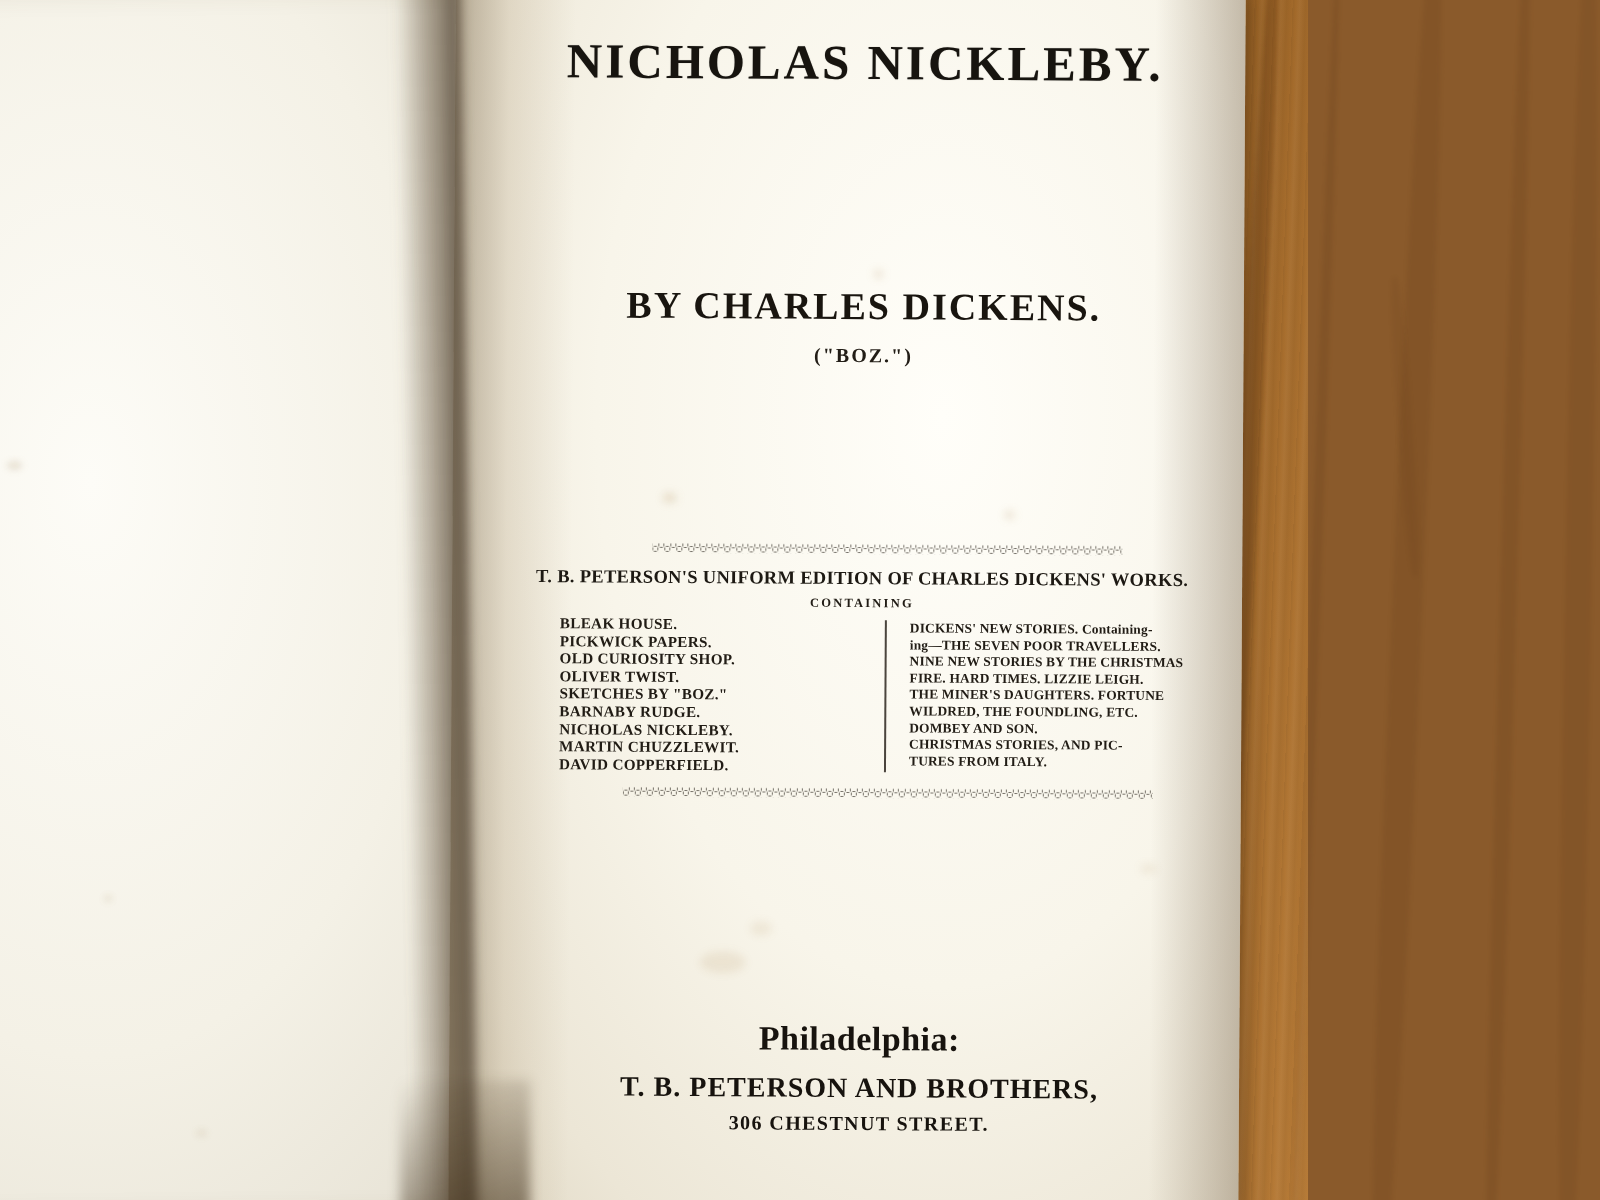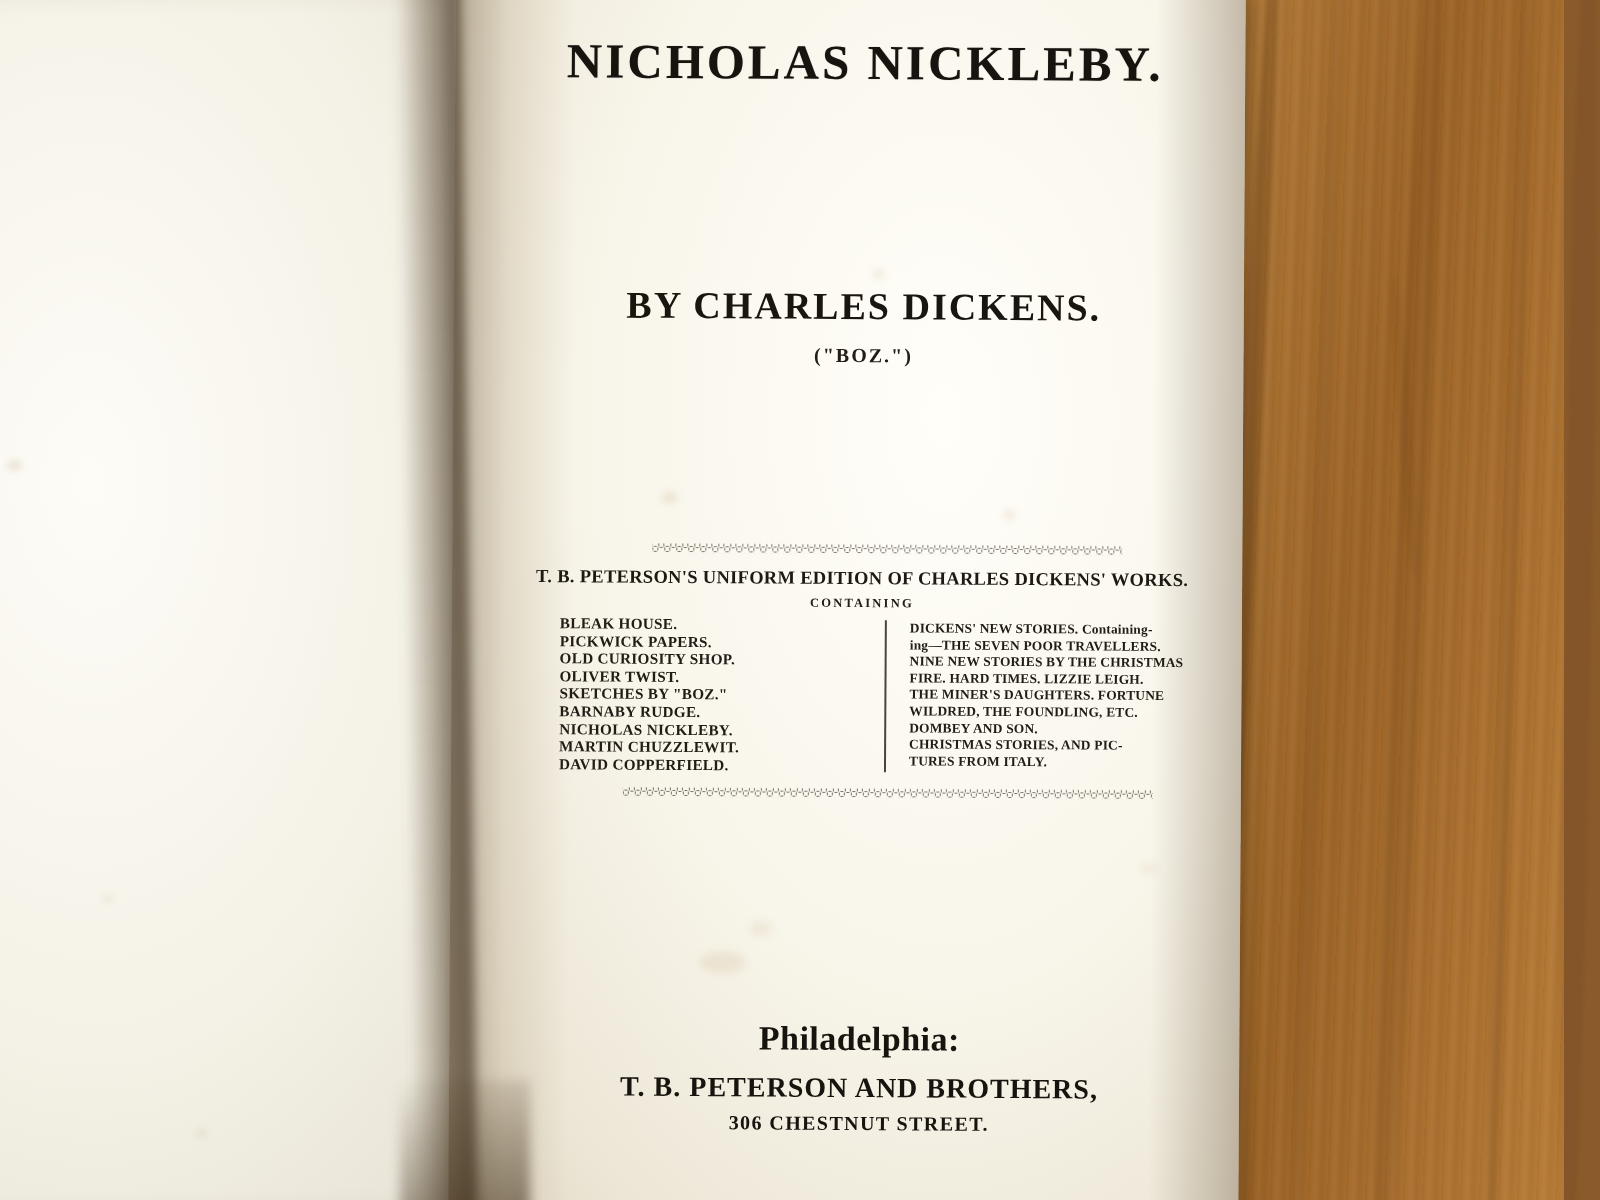--- a/index.html
+++ b/index.html
@@ -10,21 +10,21 @@
     width: 1600px;
     height: 1200px;
     overflow: hidden;
     font-family: "Liberation Serif", serif;
     background: #8a5a2b;
   }
 
   
   #scene {
     position: relative;
-    width: 1564px;
+    width: 1308px;
     height: 1200px;
     background:
       repeating-linear-gradient(92deg,
         rgba(0,0,0,0.05) 0px, rgba(0,0,0,0.00) 3px,
         rgba(255,255,255,0.035) 7px, rgba(0,0,0,0.045) 13px,
         rgba(0,0,0,0.00) 19px),
       linear-gradient(100deg, #a9712f 0%, #bf8440 18%, #a96e2c 38%,
                               #c08a45 60%, #9d6527 82%, #b87c38 100%);
   }
 

